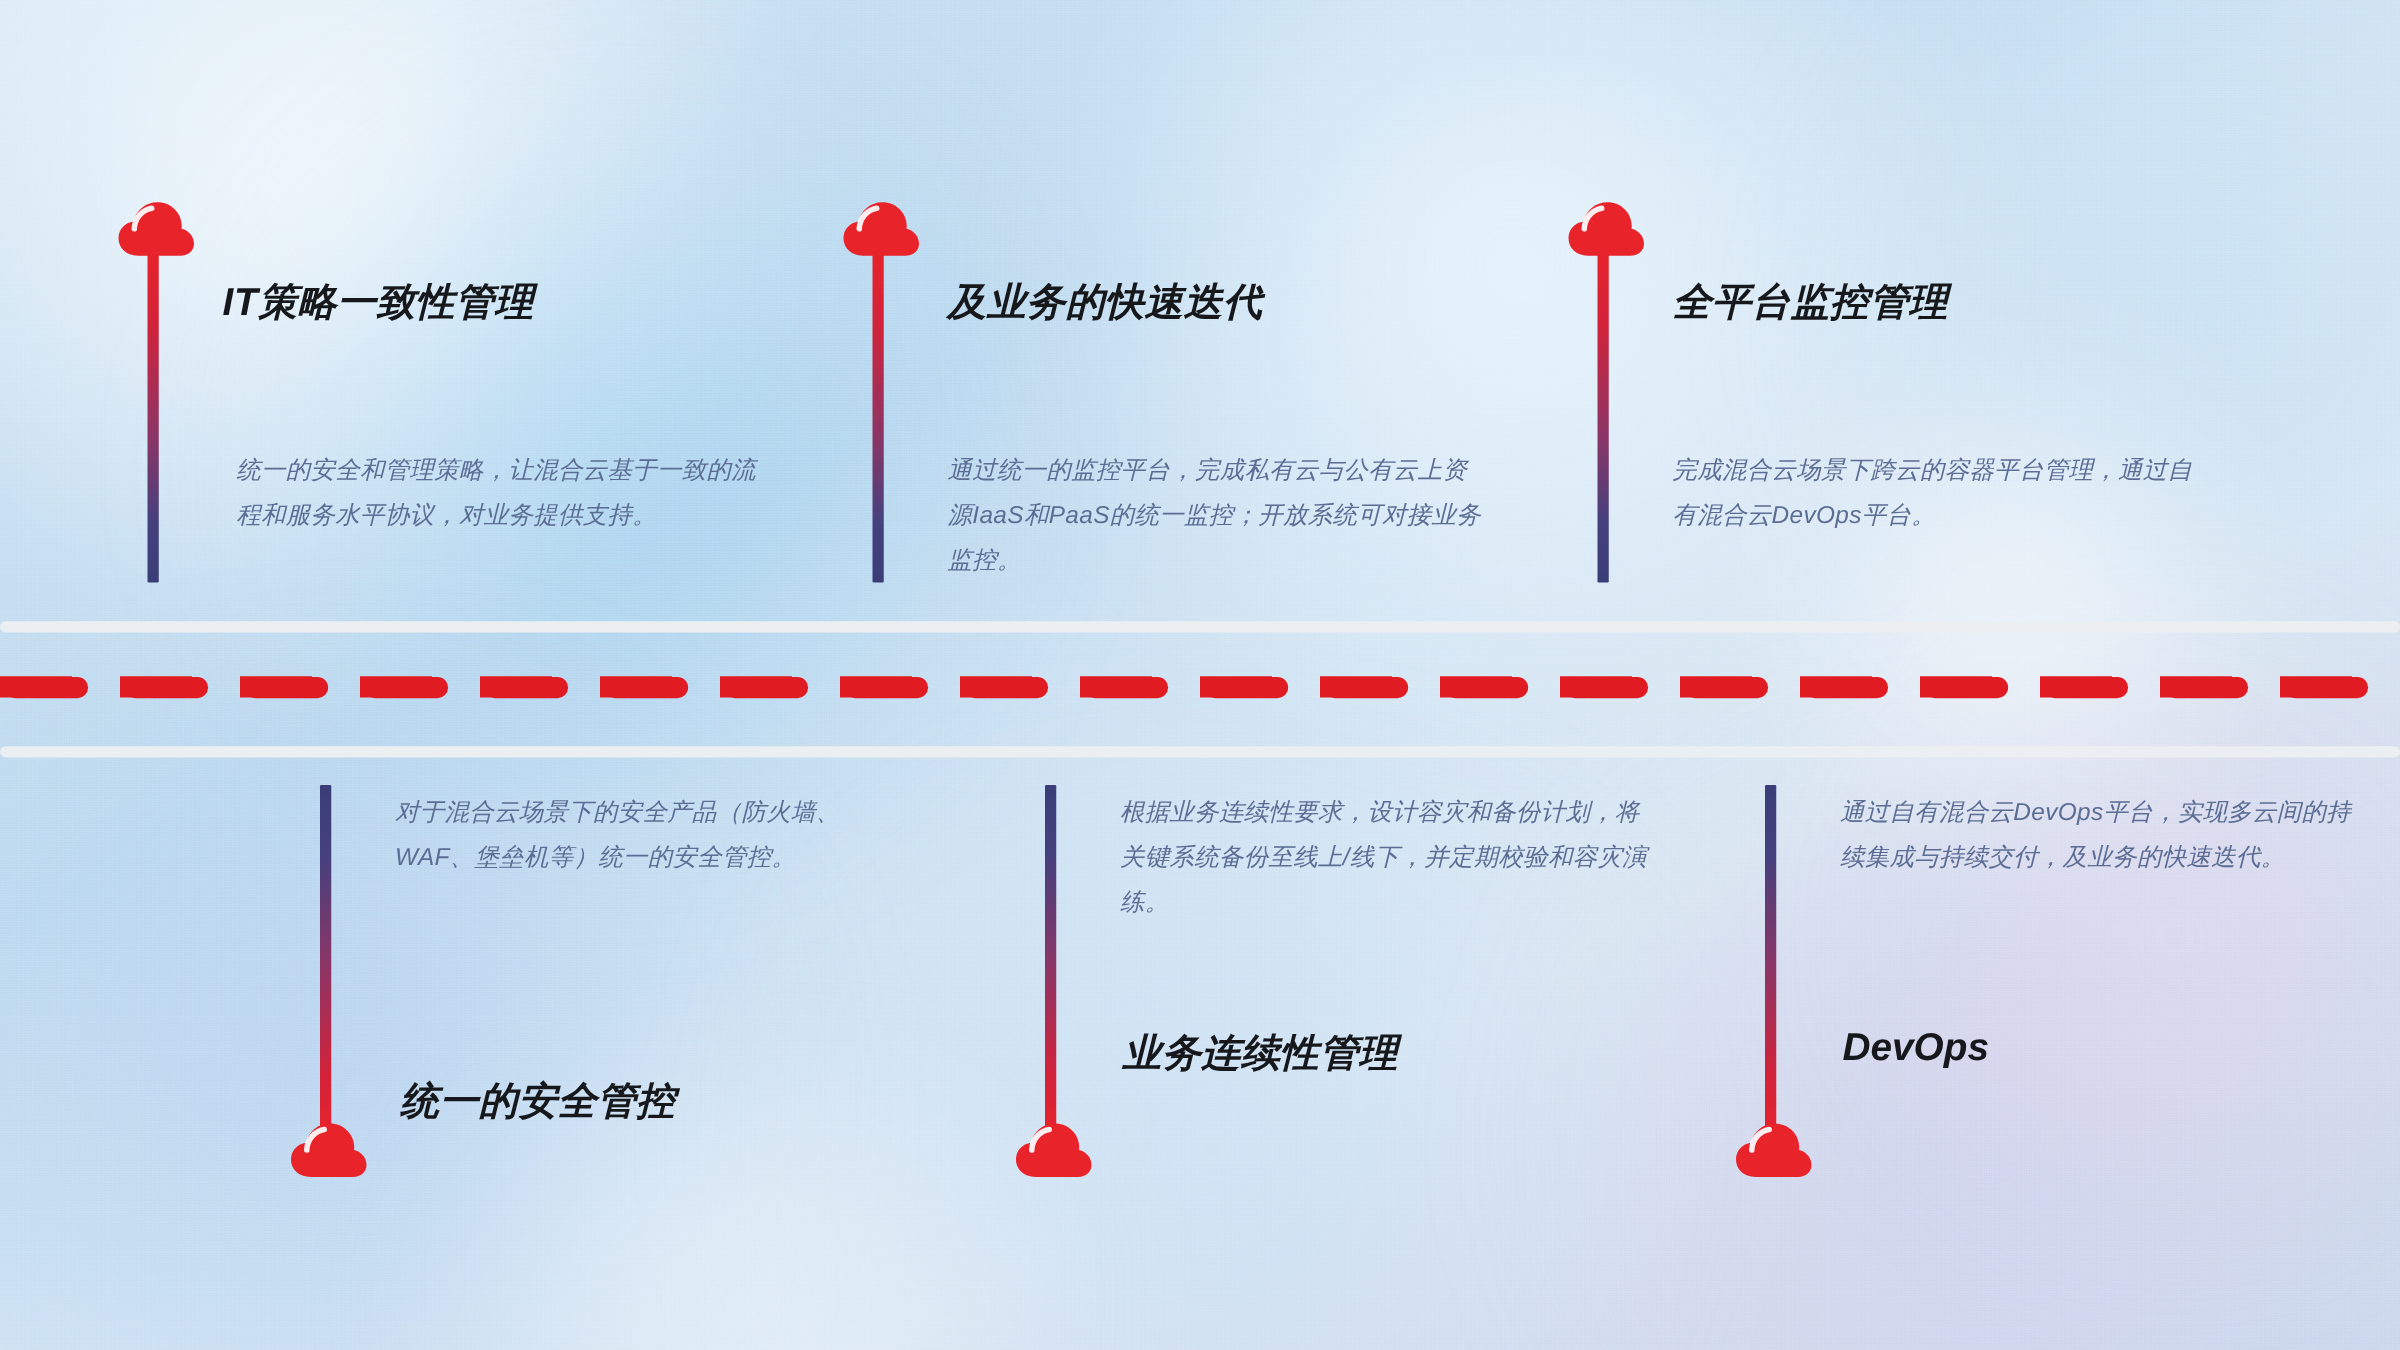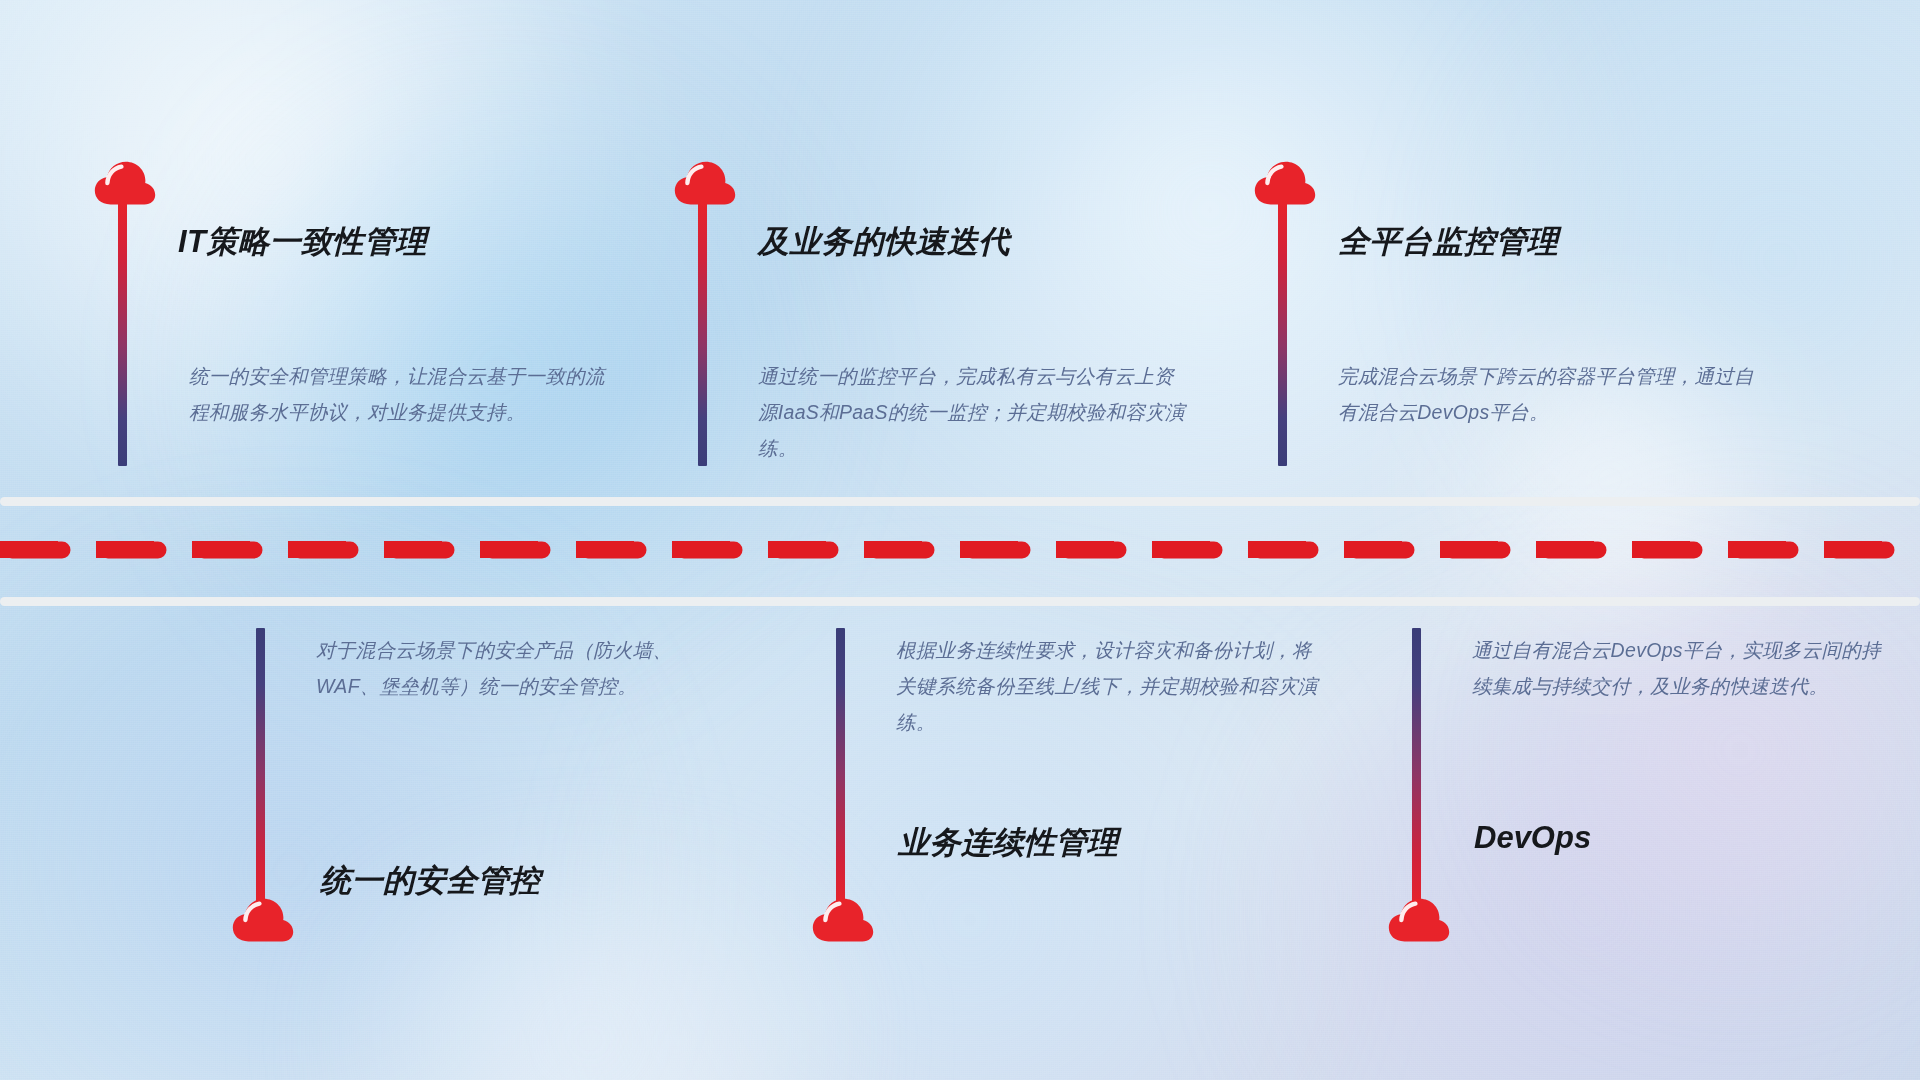--- a/index.html
+++ b/index.html
@@ -144,21 +144,21 @@
       <svg viewBox="0 0 62 44" width="62" height="44">
         <path d="M16.5 43.5 C6.8 43.5 0.8 37.4 0.8 29.6 C0.8 22.6 5.9 17.0 12.9 16.2
                  C14.8 7.2 22.6 0.8 31.9 0.8 C42.8 0.8 51.4 9.3 51.4 19.8
                  C51.4 20.5 51.3 21.2 51.2 21.9 C57.2 23.3 61.2 28.2 61.2 34.0
                  C61.2 39.6 56.8 43.5 50.4 43.5 Z" fill="#e8232a"></path>
         <path d="M13.4 22.0 C13.8 13.4 19.6 7.0 27.4 5.6" stroke="#ffffff" stroke-width="4.4" stroke-linecap="round" fill="none" opacity=".92"></path>
       </svg>
     </div>
     <div class="bar down" style="left:698px;top:200px;height:266px;"></div>
     <div class="title" style="left:758px;top:221px;">及业务的快速迭代</div>
-    <div class="desc" style="left:758px;top:358px;width:432px;">通过统一的监控平台，完成私有云与公有云上资源IaaS和PaaS的统一监控；并定期校验和容灾演练。</div>
+    <div class="desc" style="left:758px;top:358px;width:432px;">通过统一的监控平台，完成私有云与公有云上资源IaaS和PaaS的统一监控；开放系统可对接业务监控。</div>
   </div>
 
   <div class="section">
     <div class="cloud" style="left:1254px;top:161px;">
       <svg viewBox="0 0 62 44" width="62" height="44">
         <path d="M16.5 43.5 C6.8 43.5 0.8 37.4 0.8 29.6 C0.8 22.6 5.9 17.0 12.9 16.2
                  C14.8 7.2 22.6 0.8 31.9 0.8 C42.8 0.8 51.4 9.3 51.4 19.8
                  C51.4 20.5 51.3 21.2 51.2 21.9 C57.2 23.3 61.2 28.2 61.2 34.0
                  C61.2 39.6 56.8 43.5 50.4 43.5 Z" fill="#e8232a"></path>
         <path d="M13.4 22.0 C13.8 13.4 19.6 7.0 27.4 5.6" stroke="#ffffff" stroke-width="4.4" stroke-linecap="round" fill="none" opacity=".92"></path>

